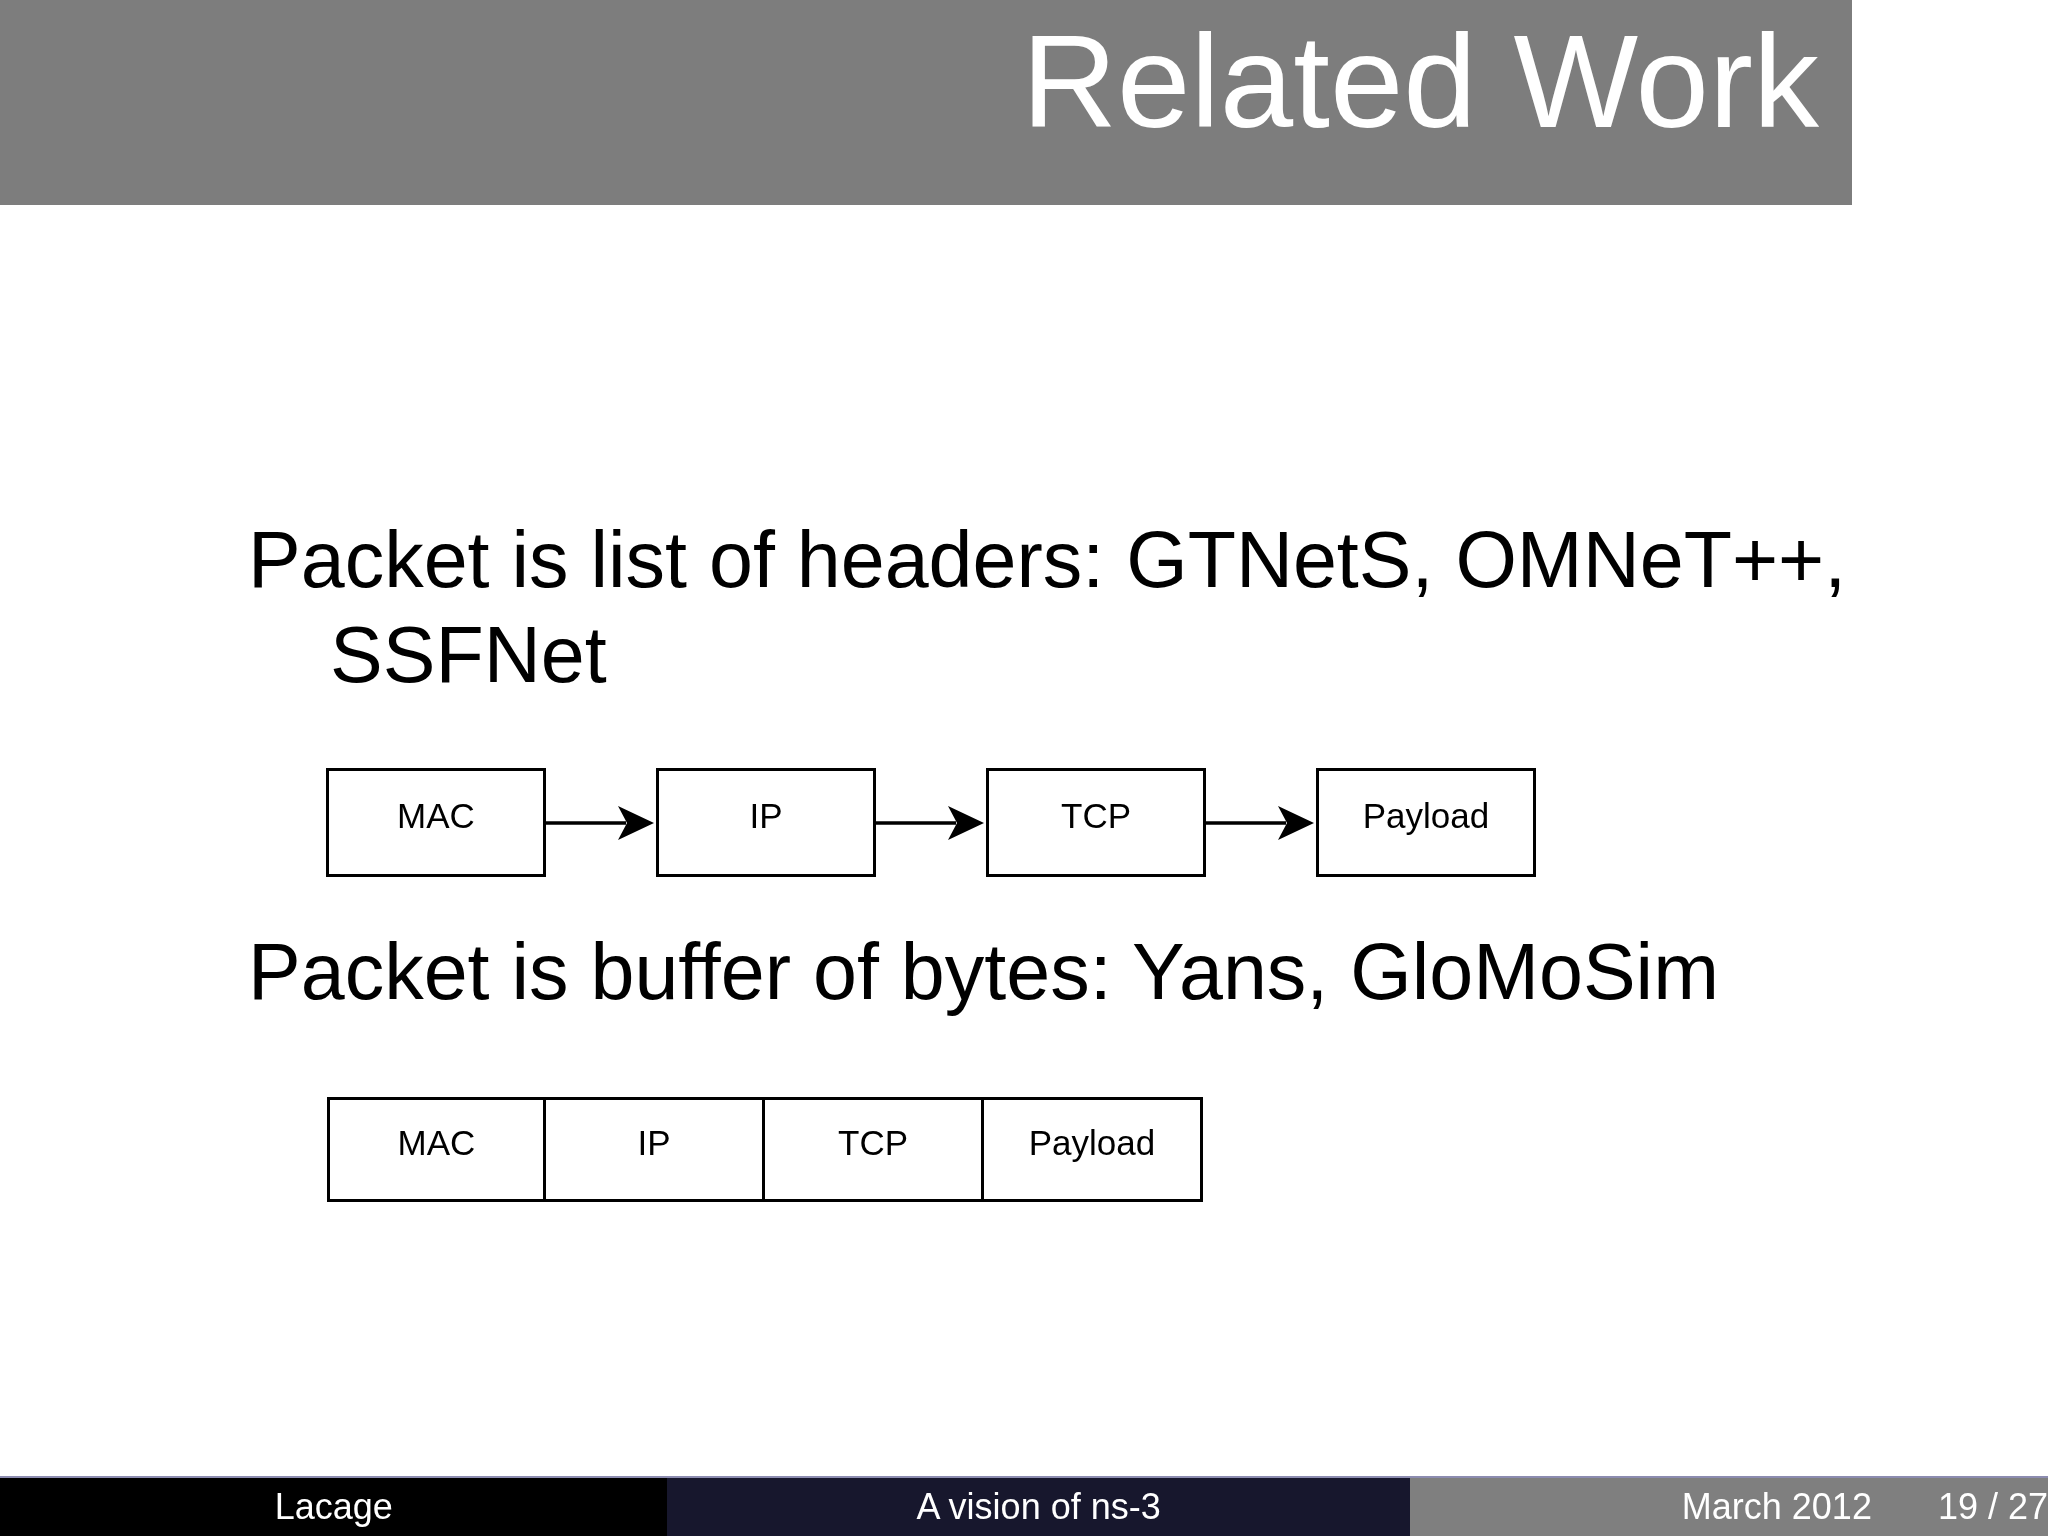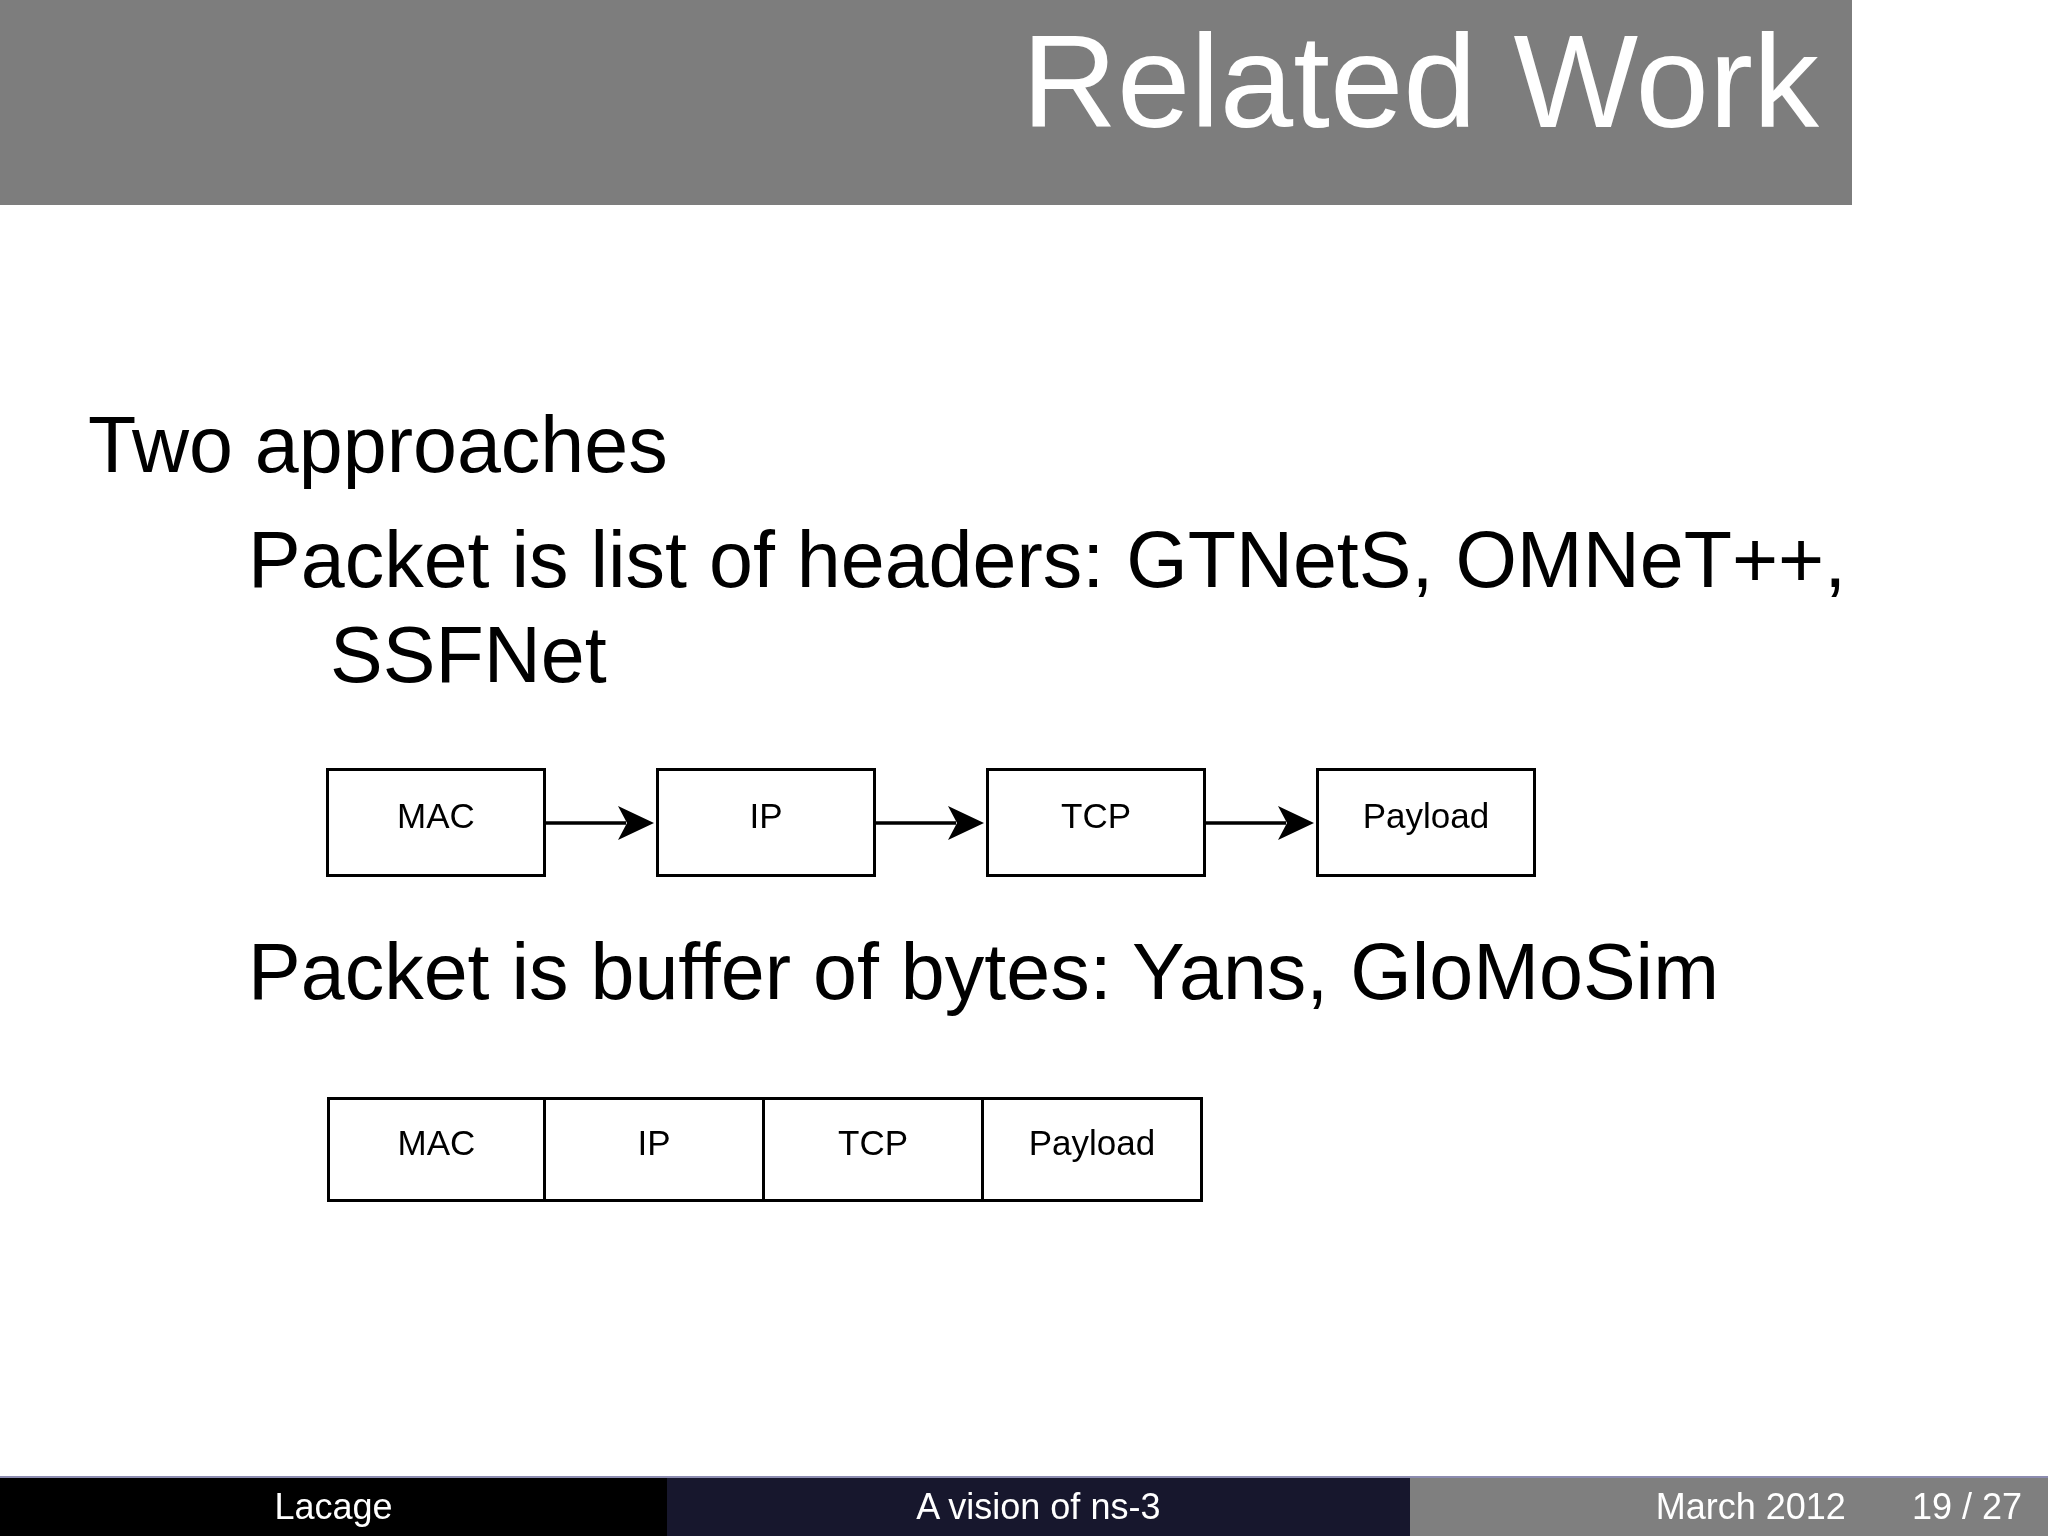--- a/index.html
+++ b/index.html
@@ -113,33 +113,31 @@
     font-size: 36px;
     white-space: nowrap;
   }
   .foot-author { width: 683px; background: #000000; }
   .foot-title  { width: 760px; background: #17172d; }
   .foot-right  {
     width: 653px; background: #7f7f7f;
     justify-content: flex-end;
     gap: 66px;
     box-sizing: border-box;
-    padding-right: 26px;
   }
 </style>
 </head>
 <body>
 
 <div class="slide">
 
   <header class="titlebar">
     <h1>Related Work</h1>
   </header>
 
-  <div class="bodyline l-heading">Two approaches</div>
   <div class="bodyline l-item1a">Packet is list of headers: GTNetS, OMNeT++,</div>
   <div class="bodyline l-item1b">SSFNet</div>
   <div class="bodyline l-item2">Packet is buffer of bytes: Yans, GloMoSim</div>
 
   <div class="diagram-list">
     <div class="hbox">
       <span>MAC</span>
     </div>
     <div class="arrow">
       <svg width="110" height="36" viewBox="0 0 110 36">

